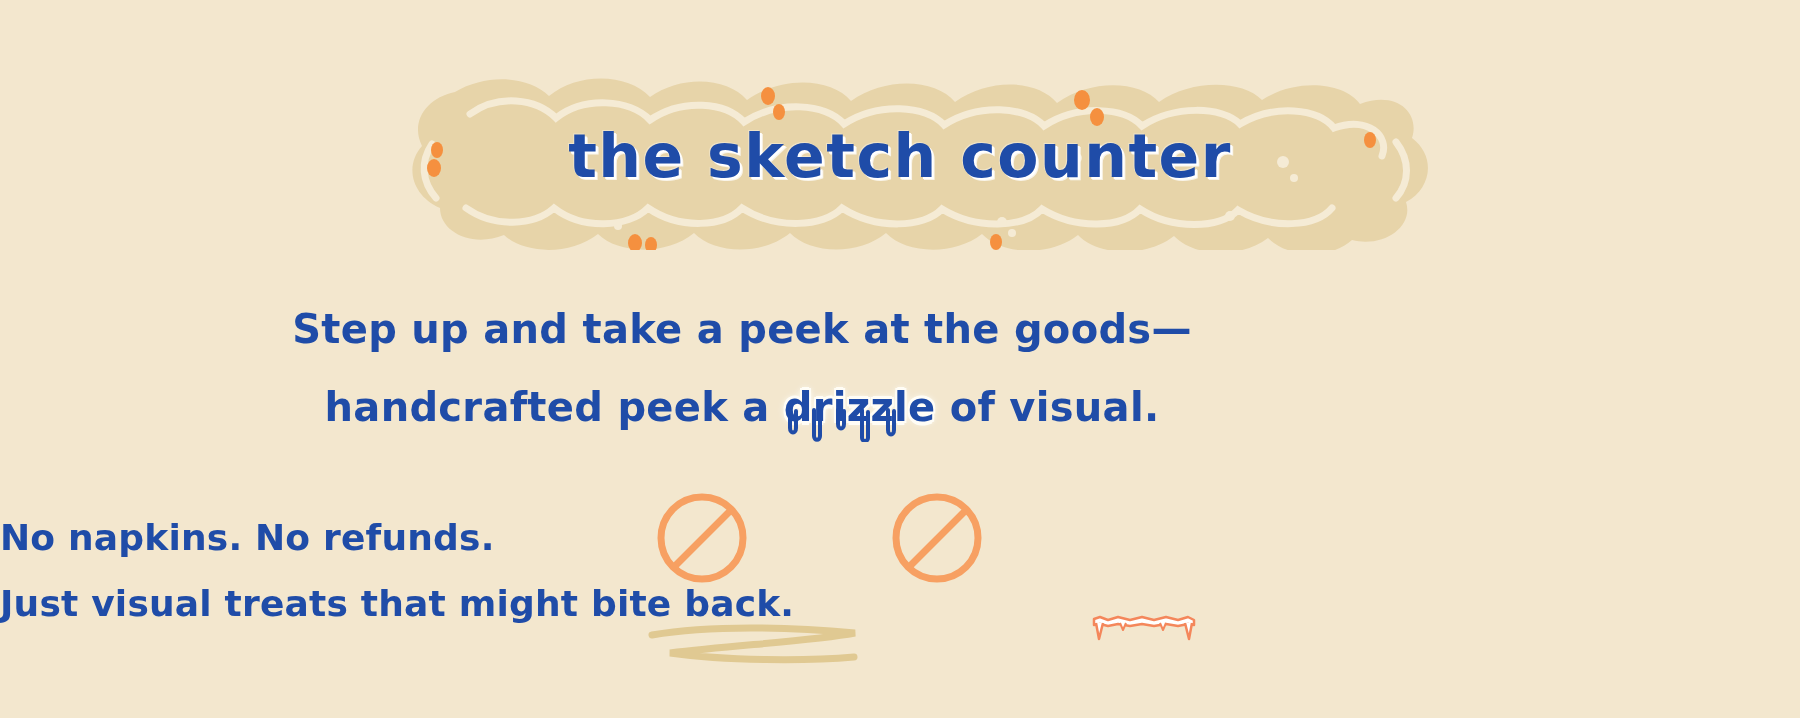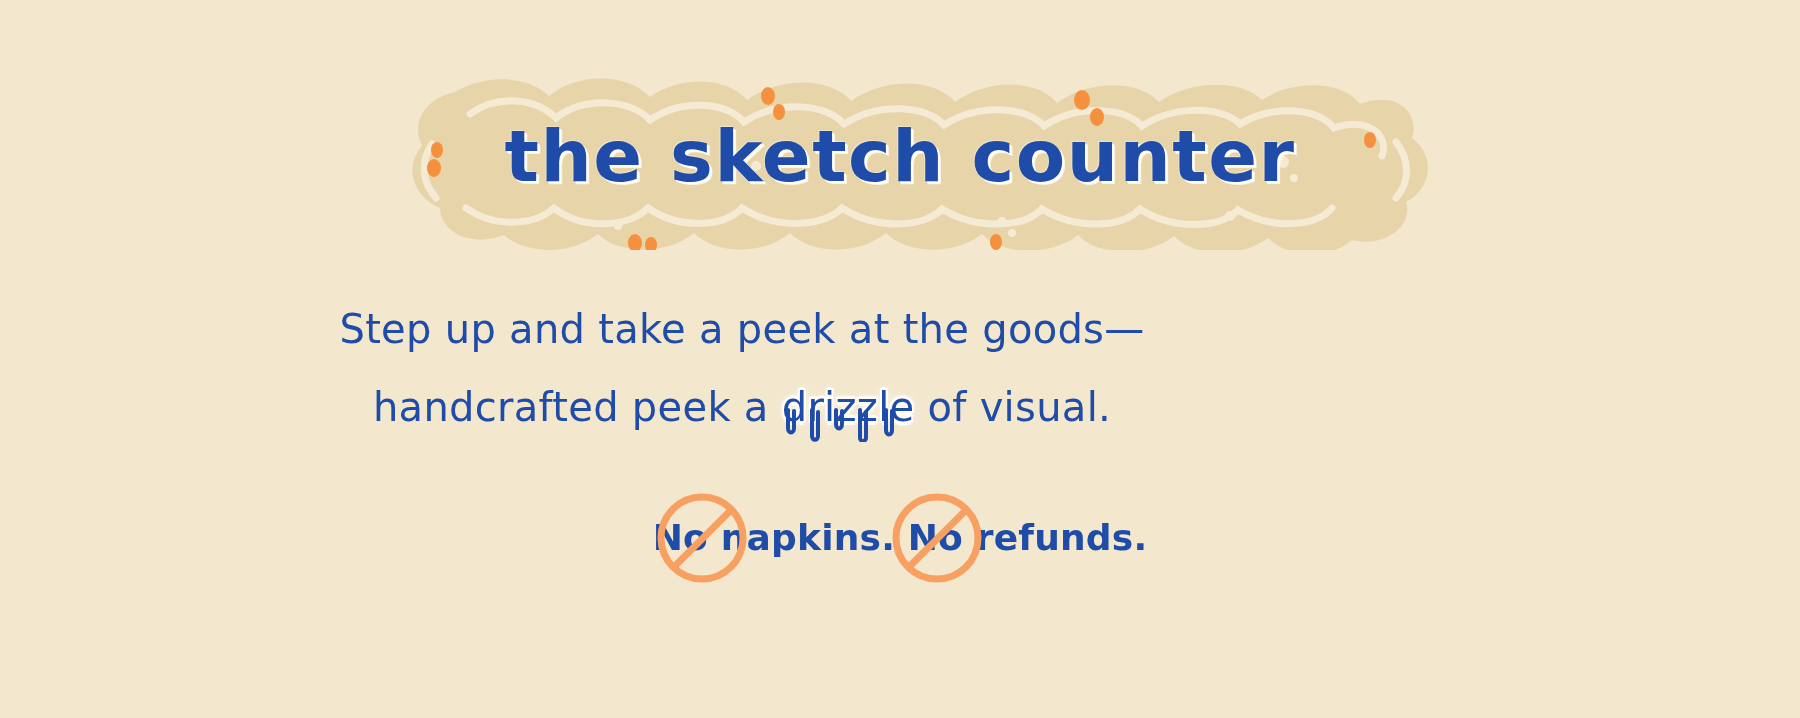--- a/index.html
+++ b/index.html
@@ -44,42 +44,42 @@
     top: 0;
     width: 1800px;
     height: 180px;
     display: flex;
     align-items: center;
     justify-content: center;
   }
   .title-text {
     font-family: "DejaVu Sans", sans-serif;
     font-weight: 700;
-    font-size: 72px;
+    font-size: 60px;
     line-height: 1;
     letter-spacing: 1.5px;
     color: #1f4ca8;
     white-space: nowrap;
     text-shadow:
       2px 2px 0 #ffffff,
       3px 3px 0 rgba(255,255,255,0.75),
       -1px -1px 0 rgba(255,255,255,0.35);
     transform: translateY(-4px);
   }
 
   
   .subtitle {
     position: absolute;
     left: 0;
     top: 290px;
     width: 1484px;
     text-align: center;
     color: #1f4ca8;
     font-family: "DejaVu Sans", sans-serif;
-    font-weight: 400;
+    font-weight: 700;
     font-size: 40px;
     letter-spacing: 0.3px;
   }
   .sub-line {
     position: relative;
     display: block;
     height: 78px;
     line-height: 78px;
     white-space: nowrap;
   }
@@ -107,21 +107,20 @@
     height: 34px;
     pointer-events: none;
   }
 
   
   .tagline {
     position: absolute;
     left: 0;
     top: 505px;
     width: 1800px;
-    text-align: center;
     color: #1f4ca8;
     font-family: "DejaVu Sans", sans-serif;
     font-weight: 700;
     font-size: 36px;
     letter-spacing: 0.2px;
   }
   .tag-line {
     position: relative;
     display: block;
     height: 66px;
@@ -273,15 +272,32 @@
         <circle cx="47" cy="47" r="41" fill="none" stroke="#f7a062" stroke-width="7"></circle>
         <line x1="19" y1="76" x2="76" y2="19" stroke="#f7a062" stroke-width="7" stroke-linecap="round"></line>
       </svg>
 
       <svg class="no-mark two" viewBox="0 0 94 94">
         <circle cx="47" cy="47" r="41" fill="none" stroke="#f7a062" stroke-width="7"></circle>
         <line x1="19" y1="76" x2="76" y2="19" stroke="#f7a062" stroke-width="7" stroke-linecap="round"></line>
       </svg>
     </span>
 
+    <span class="tag-line">
+      <span>Just visual treats that might bite back.</span>
+
+      <svg class="fangs" viewBox="0 0 108 34">
+        <path d="M4 6 L10 4 L18 7 L28 4 L40 7 L52 4 L64 7 L76 4 L88 7 L98 4 L104 7
+                 L104 12 L98 11 L88 13 L76 11 L64 13 L52 11 L40 13 L28 11 L18 13 L10 11 L4 12 Z" fill="#ffffff" stroke="#f4875b" stroke-width="2.5" stroke-linejoin="round"></path>
+        <path d="M6 10 L9 26 L13 10" fill="#ffffff" stroke="#f4875b" stroke-width="2.5" stroke-linejoin="round"></path>
+        <path d="M95 10 L99 26 L102 10" fill="#ffffff" stroke="#f4875b" stroke-width="2.5" stroke-linejoin="round"></path>
+        <path d="M30 10 L33 17 L36 10" fill="#ffffff" stroke="#f4875b" stroke-width="2" stroke-linejoin="round"></path>
+        <path d="M70 10 L73 17 L76 10" fill="#ffffff" stroke="#f4875b" stroke-width="2" stroke-linejoin="round"></path>
+      </svg>
+
+      <svg class="scribble" viewBox="0 0 250 44">
+        <path d="M12 12 C 70 2, 150 4, 215 10 C 172 18, 96 22, 30 30
+                 C 86 38, 168 38, 214 34" fill="none" stroke="#e0c992" stroke-width="7" stroke-linecap="round"></path>
+      </svg>
+    </span>
   </div>
 
 </div>
 
 </body></html>

